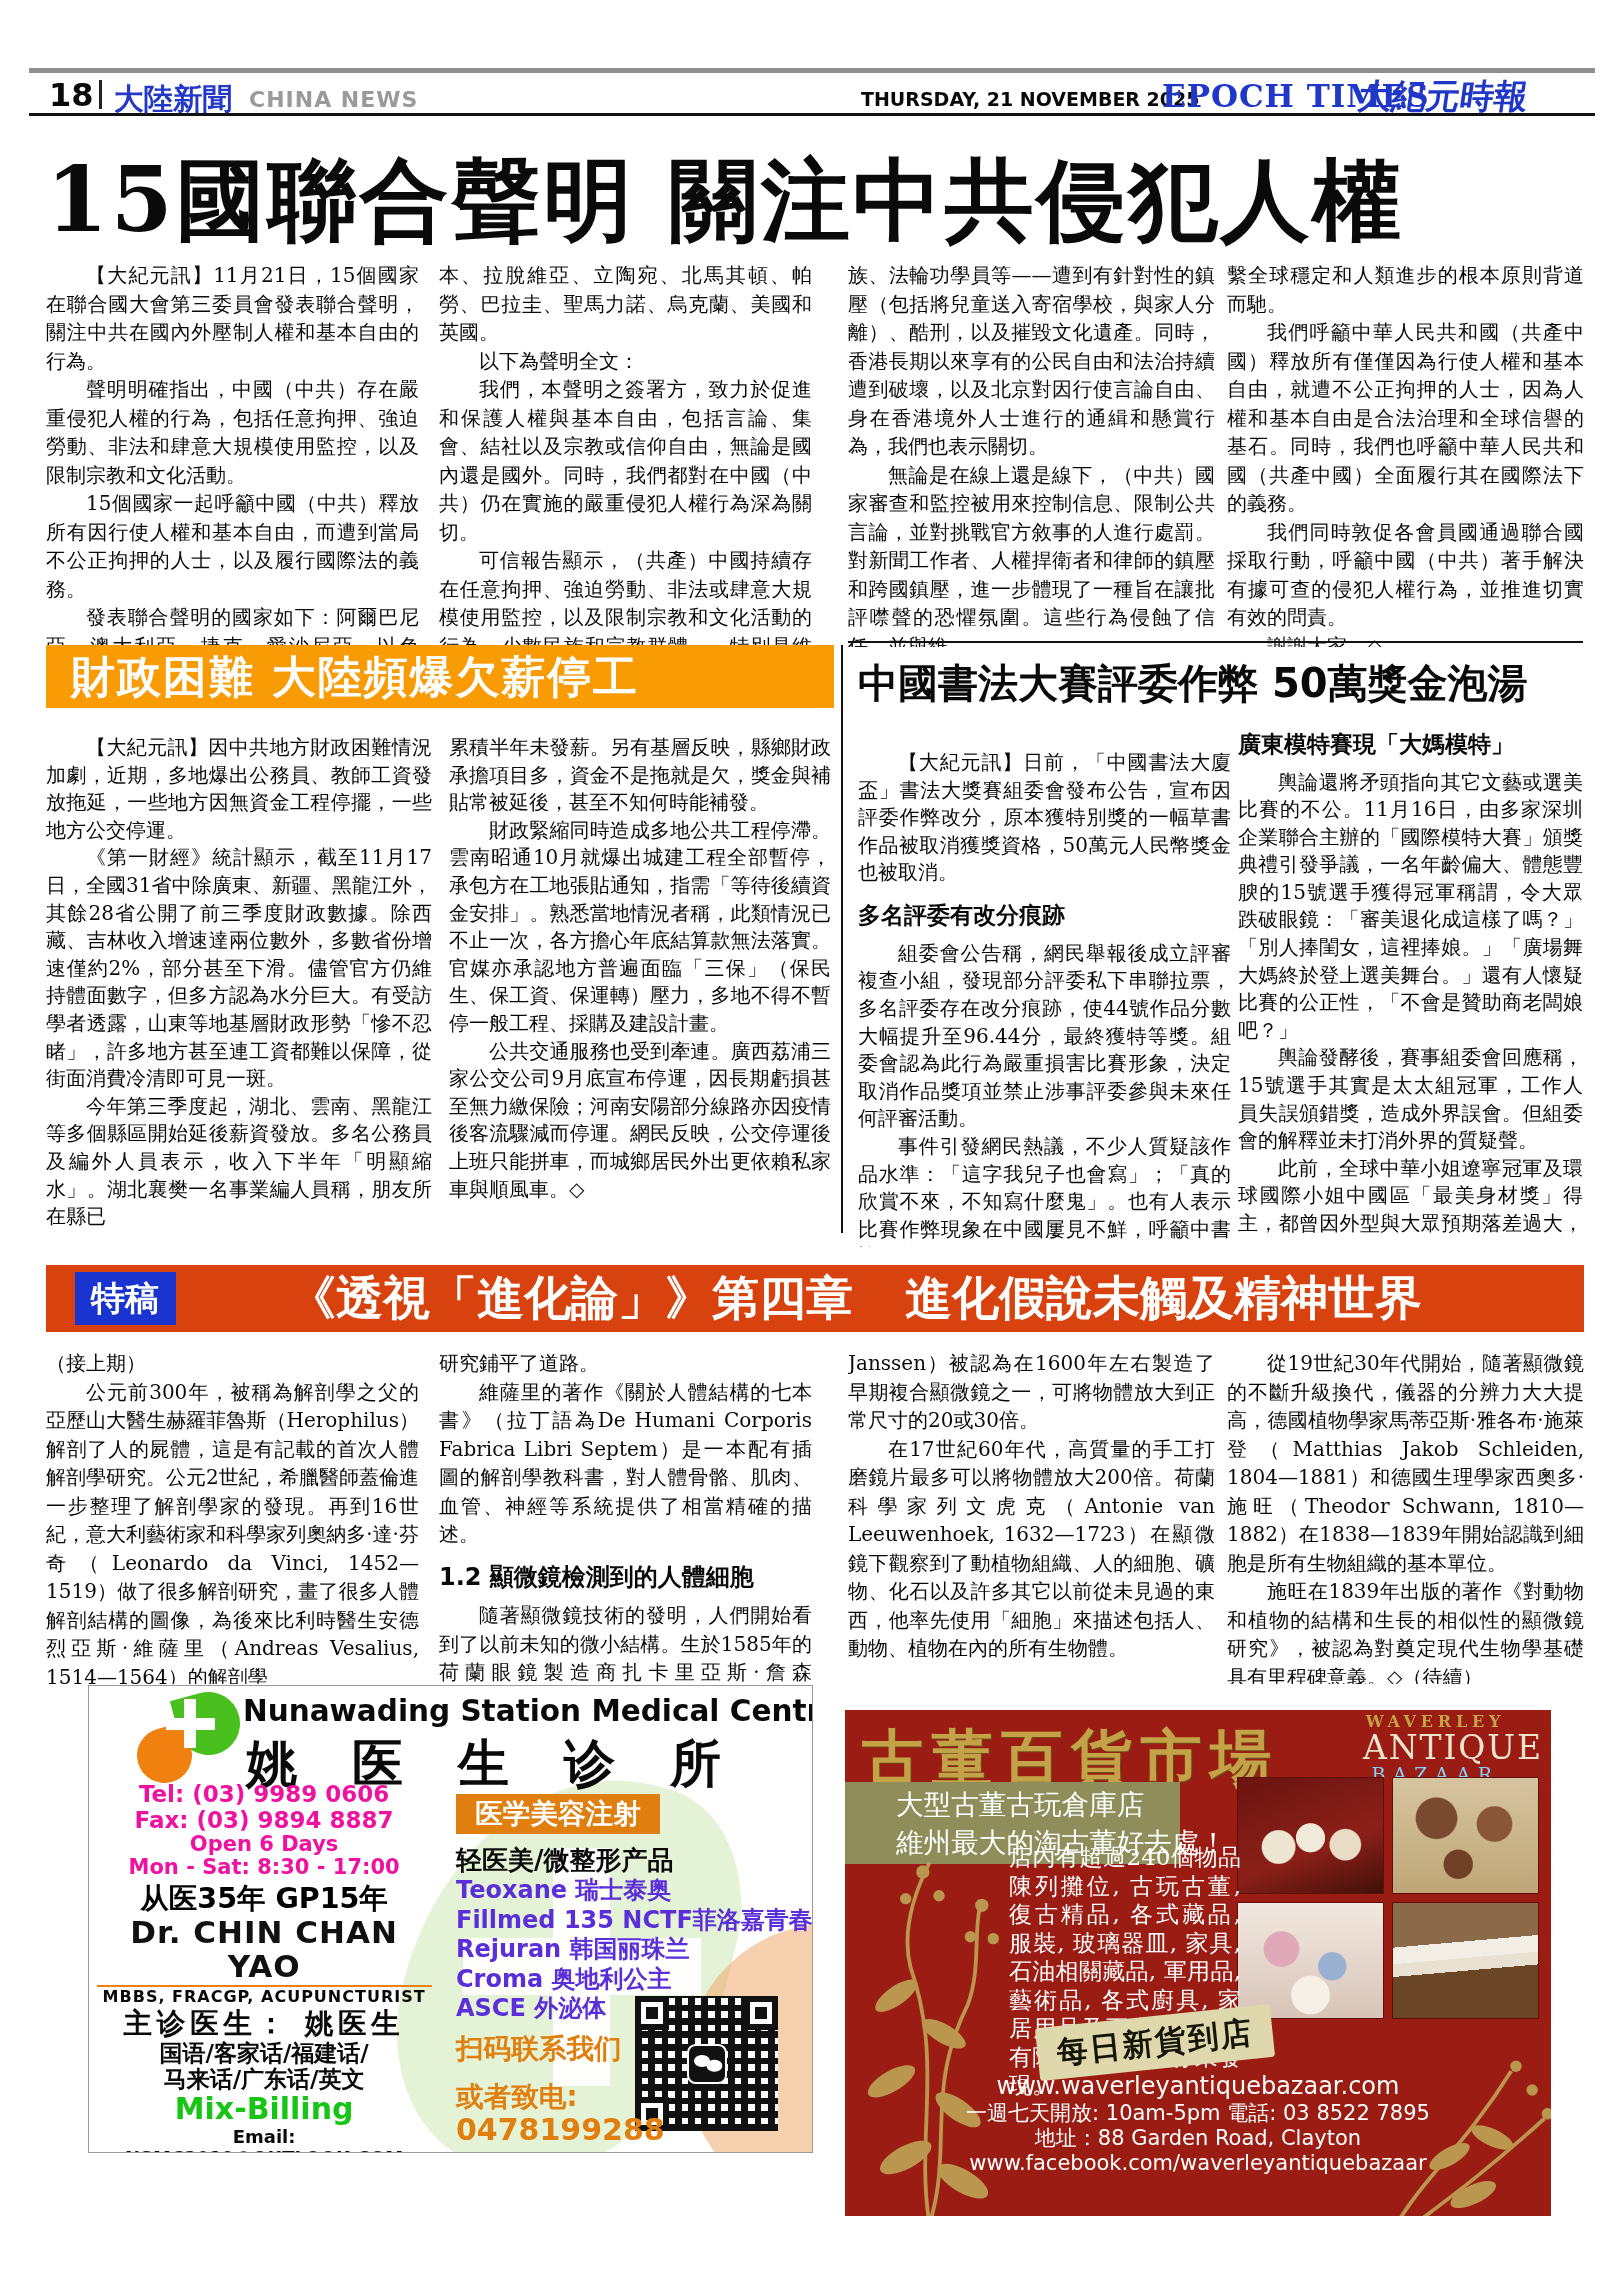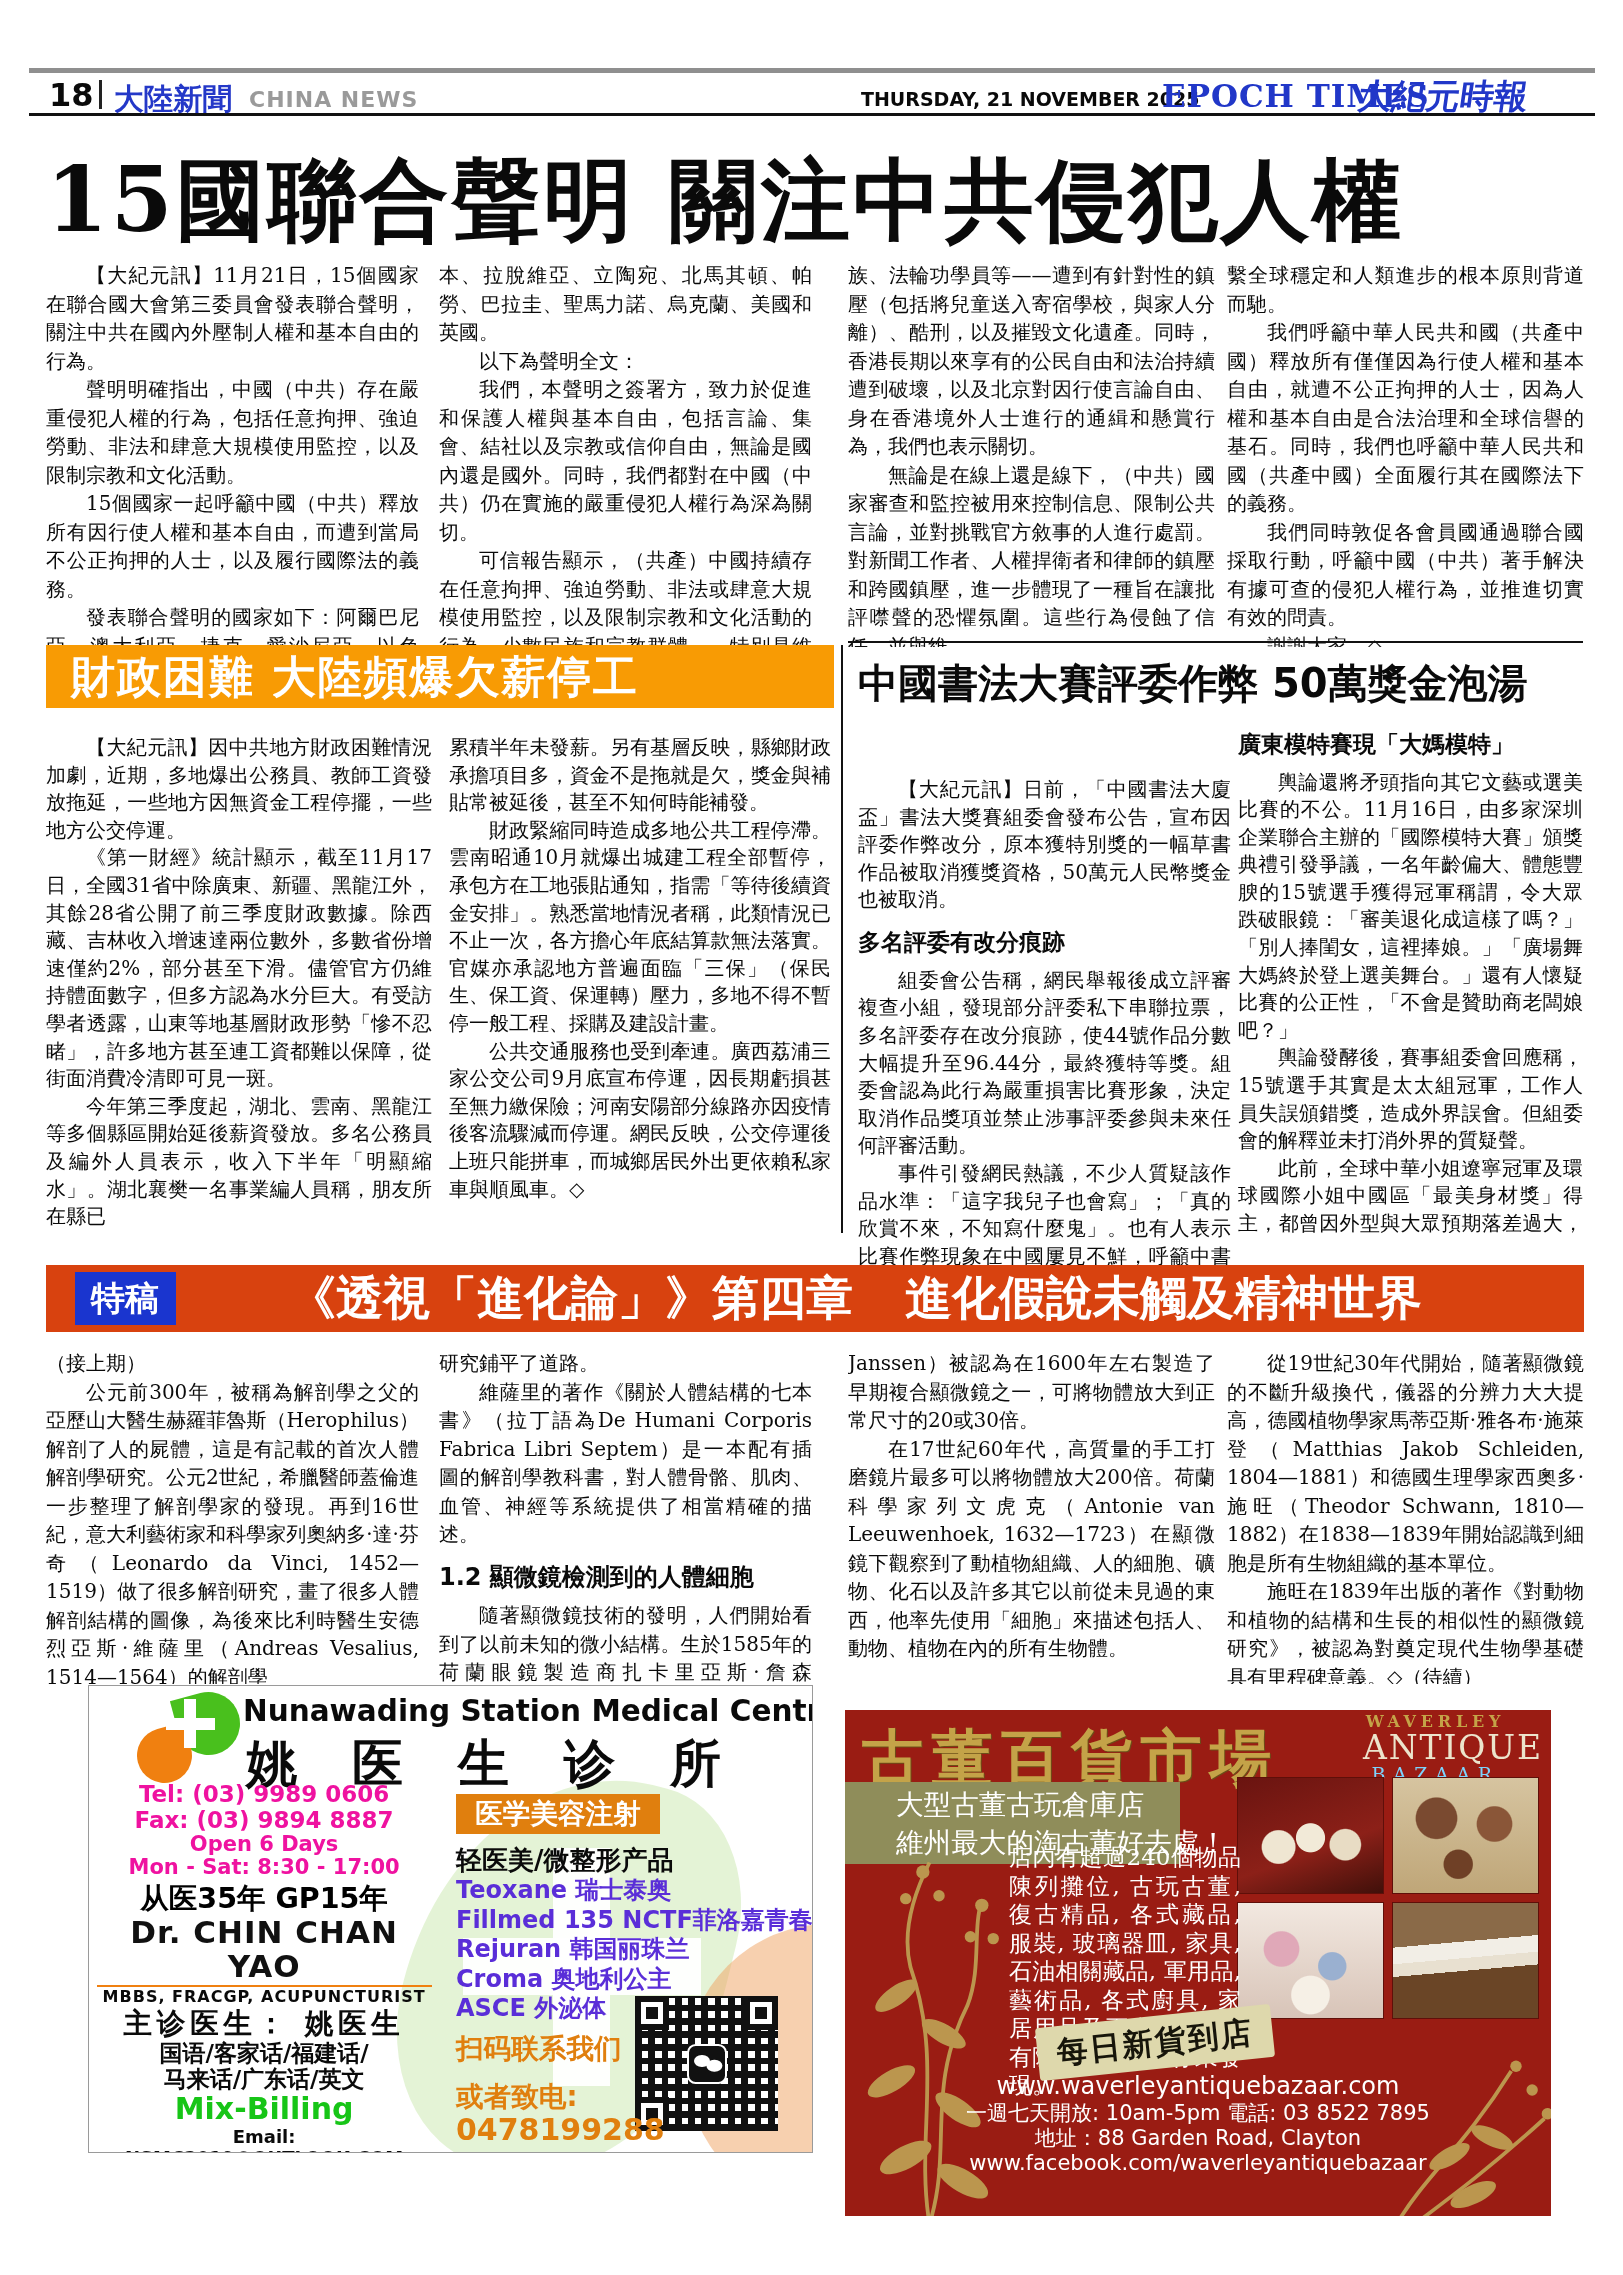--- a/index.html
+++ b/index.html
@@ -193,21 +193,21 @@
     <p>《第一財經》統計顯示，截至11月17日，全國31省中除廣東、新疆、黑龍江外，其餘28省公開了前三季度財政數據。除西藏、吉林收入增速達兩位數外，多數省份增速僅約2%，部分甚至下滑。儘管官方仍維持體面數字，但多方認為水分巨大。有受訪學者透露，山東等地基層財政形勢「慘不忍睹」，許多地方甚至連工資都難以保障，從街面消費冷清即可見一斑。</p>
     <p>今年第三季度起，湖北、雲南、黑龍江等多個縣區開始延後薪資發放。多名公務員及編外人員表示，收入下半年「明顯縮水」。湖北襄樊一名事業編人員稱，朋友所在縣已</p>
   </div>
 <div class="bodycol lh29 cont" style="left:449px;top:734px;width:382px;height:506px">
     <p>累積半年未發薪。另有基層反映，縣鄉財政承擔項目多，資金不是拖就是欠，獎金與補貼常被延後，甚至不知何時能補發。</p>
     <p>財政緊縮同時造成多地公共工程停滯。雲南昭通10月就爆出城建工程全部暫停，承包方在工地張貼通知，指需「等待後續資金安排」。熟悉當地情況者稱，此類情況已不止一次，各方擔心年底結算款無法落實。官媒亦承認地方普遍面臨「三保」（保民生、保工資、保運轉）壓力，多地不得不暫停一般工程、採購及建設計畫。</p>
     <p>公共交通服務也受到牽連。廣西荔浦三家公交公司9月底宣布停運，因長期虧損甚至無力繳保險；河南安陽部分線路亦因疫情後客流驟減而停運。網民反映，公交停運後上班只能拼車，而城鄉居民外出更依賴私家車與順風車。◇</p>
   </div>
 
 <div class="a3-headline sans">中國書法大賽評委作弊 50萬獎金泡湯</div>
-<div class="bodycol lh29" style="left:858px;top:776px;width:373px;height:498px">
+<div class="bodycol lh29" style="left:858px;top:749px;width:373px;height:498px">
   <div class="grp">
       <p>【大紀元訊】日前，「中國書法大廈盃」書法大獎賽組委會發布公告，宣布因評委作弊改分，原本獲特別獎的一幅草書作品被取消獲獎資格，50萬元人民幣獎金也被取消。</p>
     </div>
   <h3 class="subhead">多名評委有改分痕跡</h3>
   <div class="grp">
       <p>組委會公告稱，網民舉報後成立評審複查小組，發現部分評委私下串聯拉票，多名評委存在改分痕跡，使44號作品分數大幅提升至96.44分，最終獲特等獎。組委會認為此行為嚴重損害比賽形象，決定取消作品獎項並禁止涉事評委參與未來任何評審活動。</p>
       <p>事件引發網民熱議，不少人質疑該作品水準：「這字我兒子也會寫」；「真的欣賞不來，不知寫什麼鬼」。也有人表示比賽作弊現象在中國屢見不鮮，呼籲中書協整治歪風。</p>
     </div>
 </div>
 <div class="bodycol lh29" style="left:1238px;top:729px;width:345px;height:504px">

